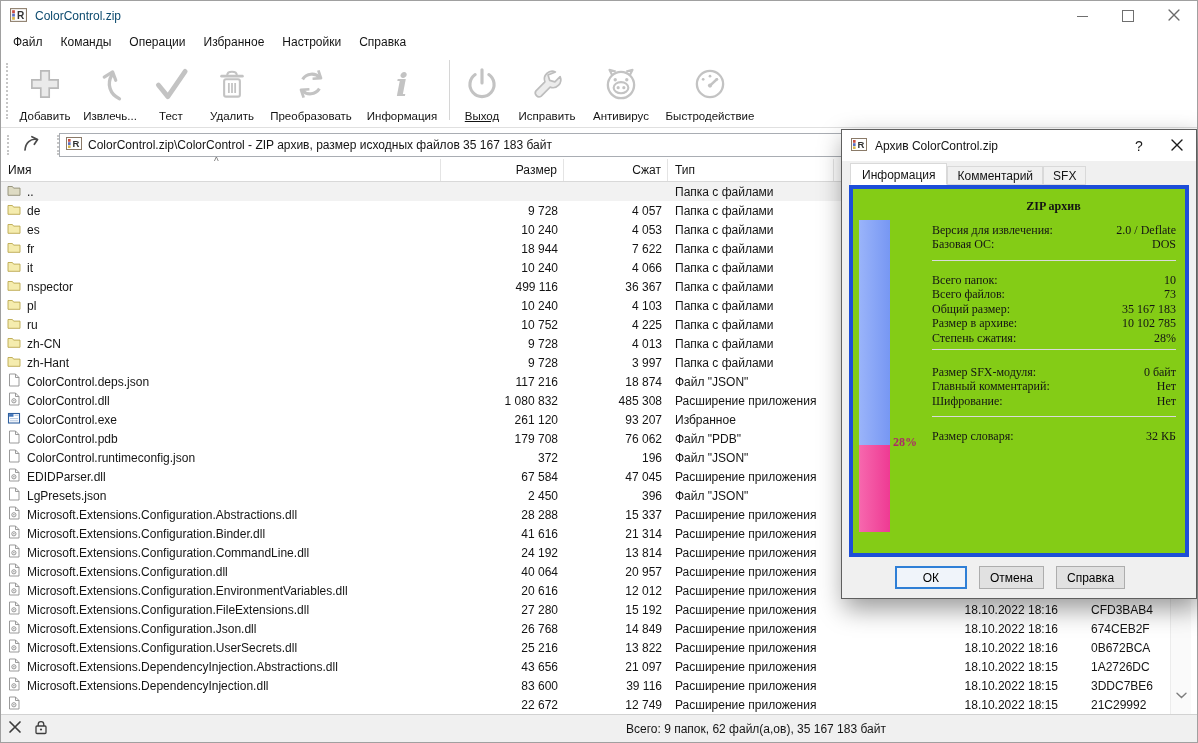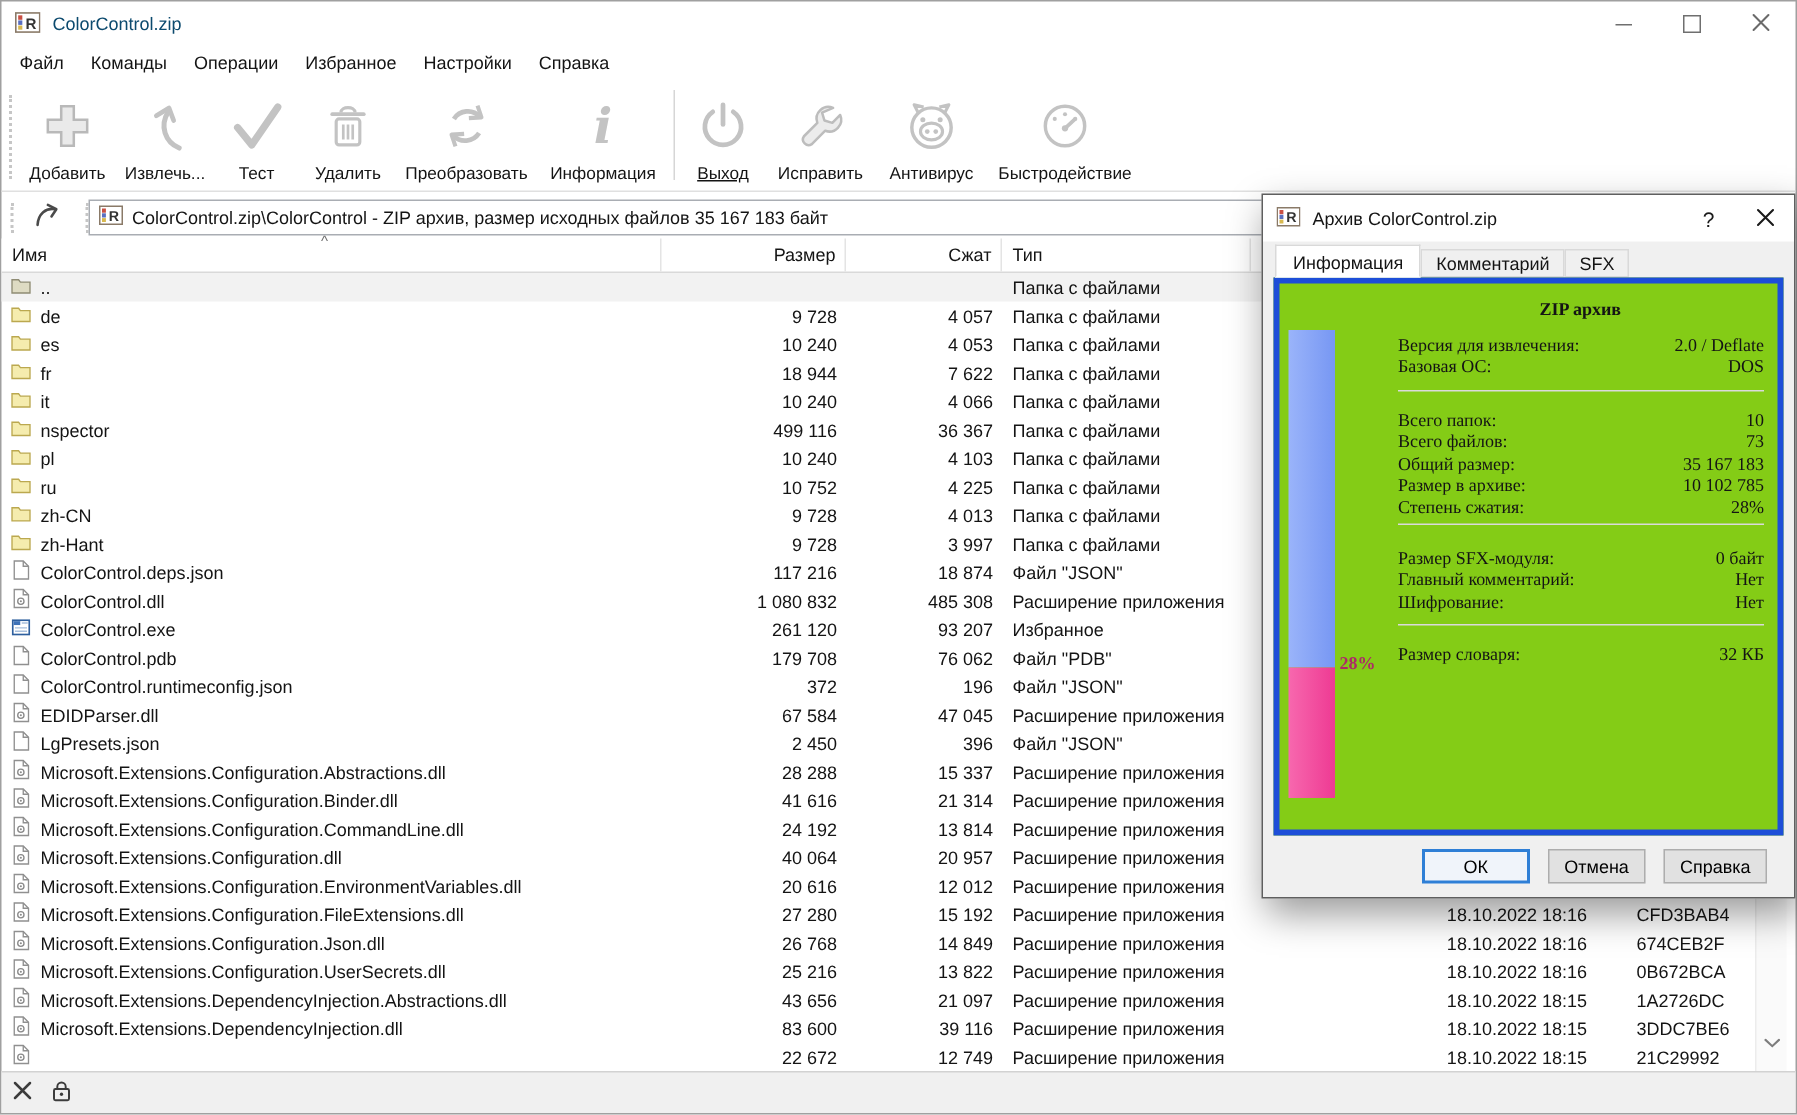--- a/index.html
+++ b/index.html
@@ -69,21 +69,21 @@
   .dlg-heading{position:absolute;top:10px;left:79px;right:10px;text-align:center;font-weight:bold;}
   .ratio-bar{position:absolute;left:6px;top:31px;width:31px;height:312px;display:flex;flex-direction:column;}
   .bar-blue{background:linear-gradient(90deg,var(--bar-blue-light),var(--bar-blue));}
   .bar-pink{background:linear-gradient(90deg,var(--bar-pink-light),var(--bar-pink));}
   .ratio-label{position:absolute;left:40px;top:246px;font-weight:bold;color:var(--ratio-text);}
   .fields{position:absolute;left:79px;right:9px;top:0;bottom:0;}
   .fgroup{position:absolute;left:0;right:0;}
   .frow{display:flex;height:14.5px;align-items:center;}
   .fval{margin-left:auto;text-align:right;white-space:nowrap;}
   .fsep{position:absolute;left:0;right:0;height:1px;background:#dadada;}
-  .dlg-buttons{height:41px;display:flex;align-items:center;justify-content:flex-end;gap:12px;padding-right:18px;flex:0 0 auto;}
+  .dlg-buttons{height:41px;display:flex;align-items:center;justify-content:center;gap:12px;padding-right:18px;flex:0 0 auto;}
   .dlg-btn{min-width:60px;height:23px;box-sizing:border-box;background:#e1e1e1;border:1px solid #adadad;
       display:flex;align-items:center;justify-content:center;padding:0 10px;}
   .dlg-btn.default{border:2px solid var(--accent);background:#f0f4fa;min-width:72px;}
 </style>
 </head>
 <body>
 
 <div class="win">
 
   <div class="titlebar">
@@ -667,20 +667,21 @@
             <path d="M3 3l10 10M13 3 3 13" stroke="#3c3c3c" stroke-width="1.7" stroke-linecap="round"></path>
           </svg></span>
       </div>
     <div class="sb-btn">
         <span id="sb-lock-icon"><svg width="16" height="16" viewBox="0 0 16 16" xmlns="http://www.w3.org/2000/svg">
             <rect x="3" y="7" width="10" height="7.5" rx="1" fill="none" stroke="#3c3c3c" stroke-width="1.3"></rect>
             <path d="M5.2 7V5.5a2.8 2.8 0 0 1 5.6 0V7" fill="none" stroke="#3c3c3c" stroke-width="1.3"></path>
             <circle cx="8" cy="10.5" r="1.1" fill="#3c3c3c"></circle>
           </svg></span>
       </div>
+    <span class="sb-totals">Всего: 9 папок, 62 файл(а,ов), 35 167 183 байт</span>
   </div>
 
   <div class="dialog">
     <div class="dlg-title">
       <span id="dlg-ricon"><svg width="16" height="15" viewBox="0 0 16 15" xmlns="http://www.w3.org/2000/svg">
             <rect x="0.5" y="1.5" width="15" height="12" fill="#fff" stroke="#8a7a68"></rect>
             <rect x="2" y="3" width="2.6" height="2.8" fill="#c94f43"></rect>
             <rect x="2" y="6.2" width="2.6" height="2.8" fill="#5a6fc0"></rect>
             <rect x="2" y="9.4" width="2.6" height="2.6" fill="#d8b84e"></rect>
             <text x="10" y="11.3" text-anchor="middle" font-size="9.5" font-weight="bold" font-family="Liberation Sans, sans-serif" fill="#333">R</text>

